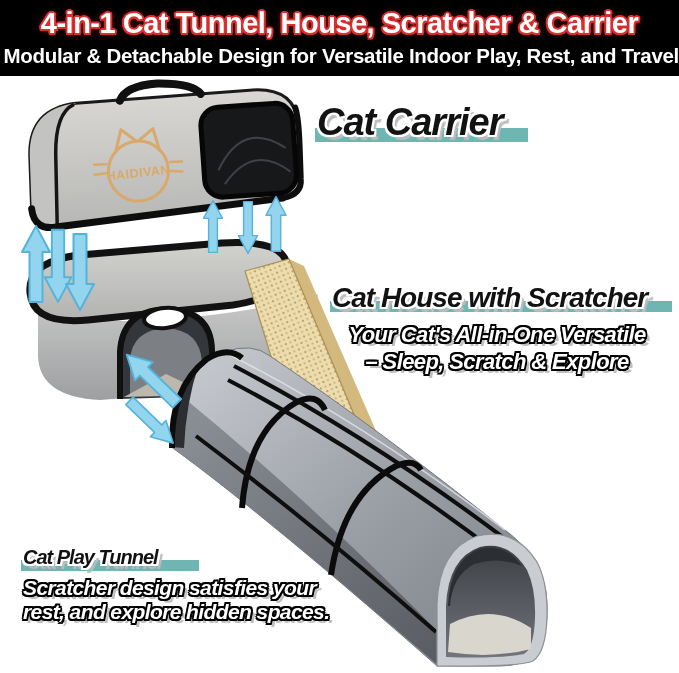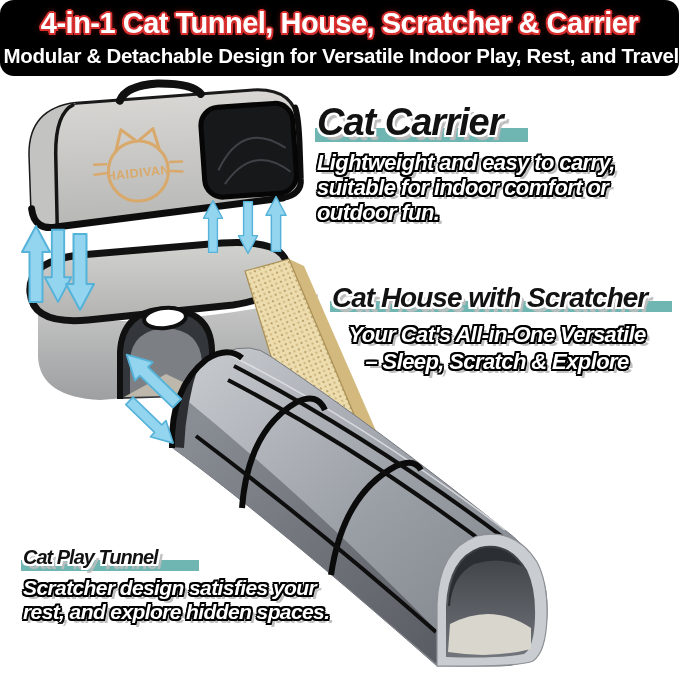--- a/index.html
+++ b/index.html
@@ -1,21 +1,21 @@
 <!DOCTYPE html>
 <html><head>
 <meta charset="utf-8">
 <style>
   html,body{margin:0;padding:0;background:#fff;}
   .stage{
     position:relative;width:679px;height:673px;overflow:hidden;background:#fff;
     font-family:"Liberation Sans",sans-serif;
   }
   
-  .banner{position:absolute;left:0;top:0;width:679px;height:76px;background:#000;border-radius:14px;}
+  .banner{position:absolute;left:0;top:0;width:679px;height:76px;background:#000;}
   .banner-title{
     position:absolute;left:0;top:7px;width:679px;text-align:center;
     font-size:29px;font-weight:bold;letter-spacing:-.5px;color:#fff;
     text-shadow:
       -1.5px -1.5px 0 #d92f2f, 1.5px -1.5px 0 #d92f2f,
       -1.5px  1.5px 0 #d92f2f, 1.5px  1.5px 0 #d92f2f,
       -2px 0 0 #d92f2f, 2px 0 0 #d92f2f, 0 -2px 0 #d92f2f, 0 2px 0 #d92f2f,
       0 0 7px #b31c1c;
     white-space:nowrap;
   }
@@ -165,25 +165,20 @@
     <g>
       <use href="#arrowUp" class="arrow" transform="translate(128,356) rotate(-46) scale(0.92)"></use>
       <use href="#arrowUp" class="arrow" transform="translate(172,442) rotate(134) scale(0.8)"></use>
     </g>
   </svg>
 
   <div class="heading h-carrier">
     <span class="bar"></span>
     <span class="txt">Cat Carrier</span>
   </div>
-  <div class="desc d-carrier">
-    <div class="line">Lightweight and easy to carry,</div>
-    <div class="line">suitable for indoor comfort or</div>
-    <div class="line">outdoor fun.</div>
-  </div>
 
   <div class="heading h-house">
     <span class="bar"></span>
     <span class="txt">Cat House with Scratcher</span>
   </div>
   <div class="desc d-house">
     <div class="line">Your Cat's All-in-One Versatile</div>
     <div class="line">– Sleep, Scratch &amp; Explore</div>
   </div>
 

